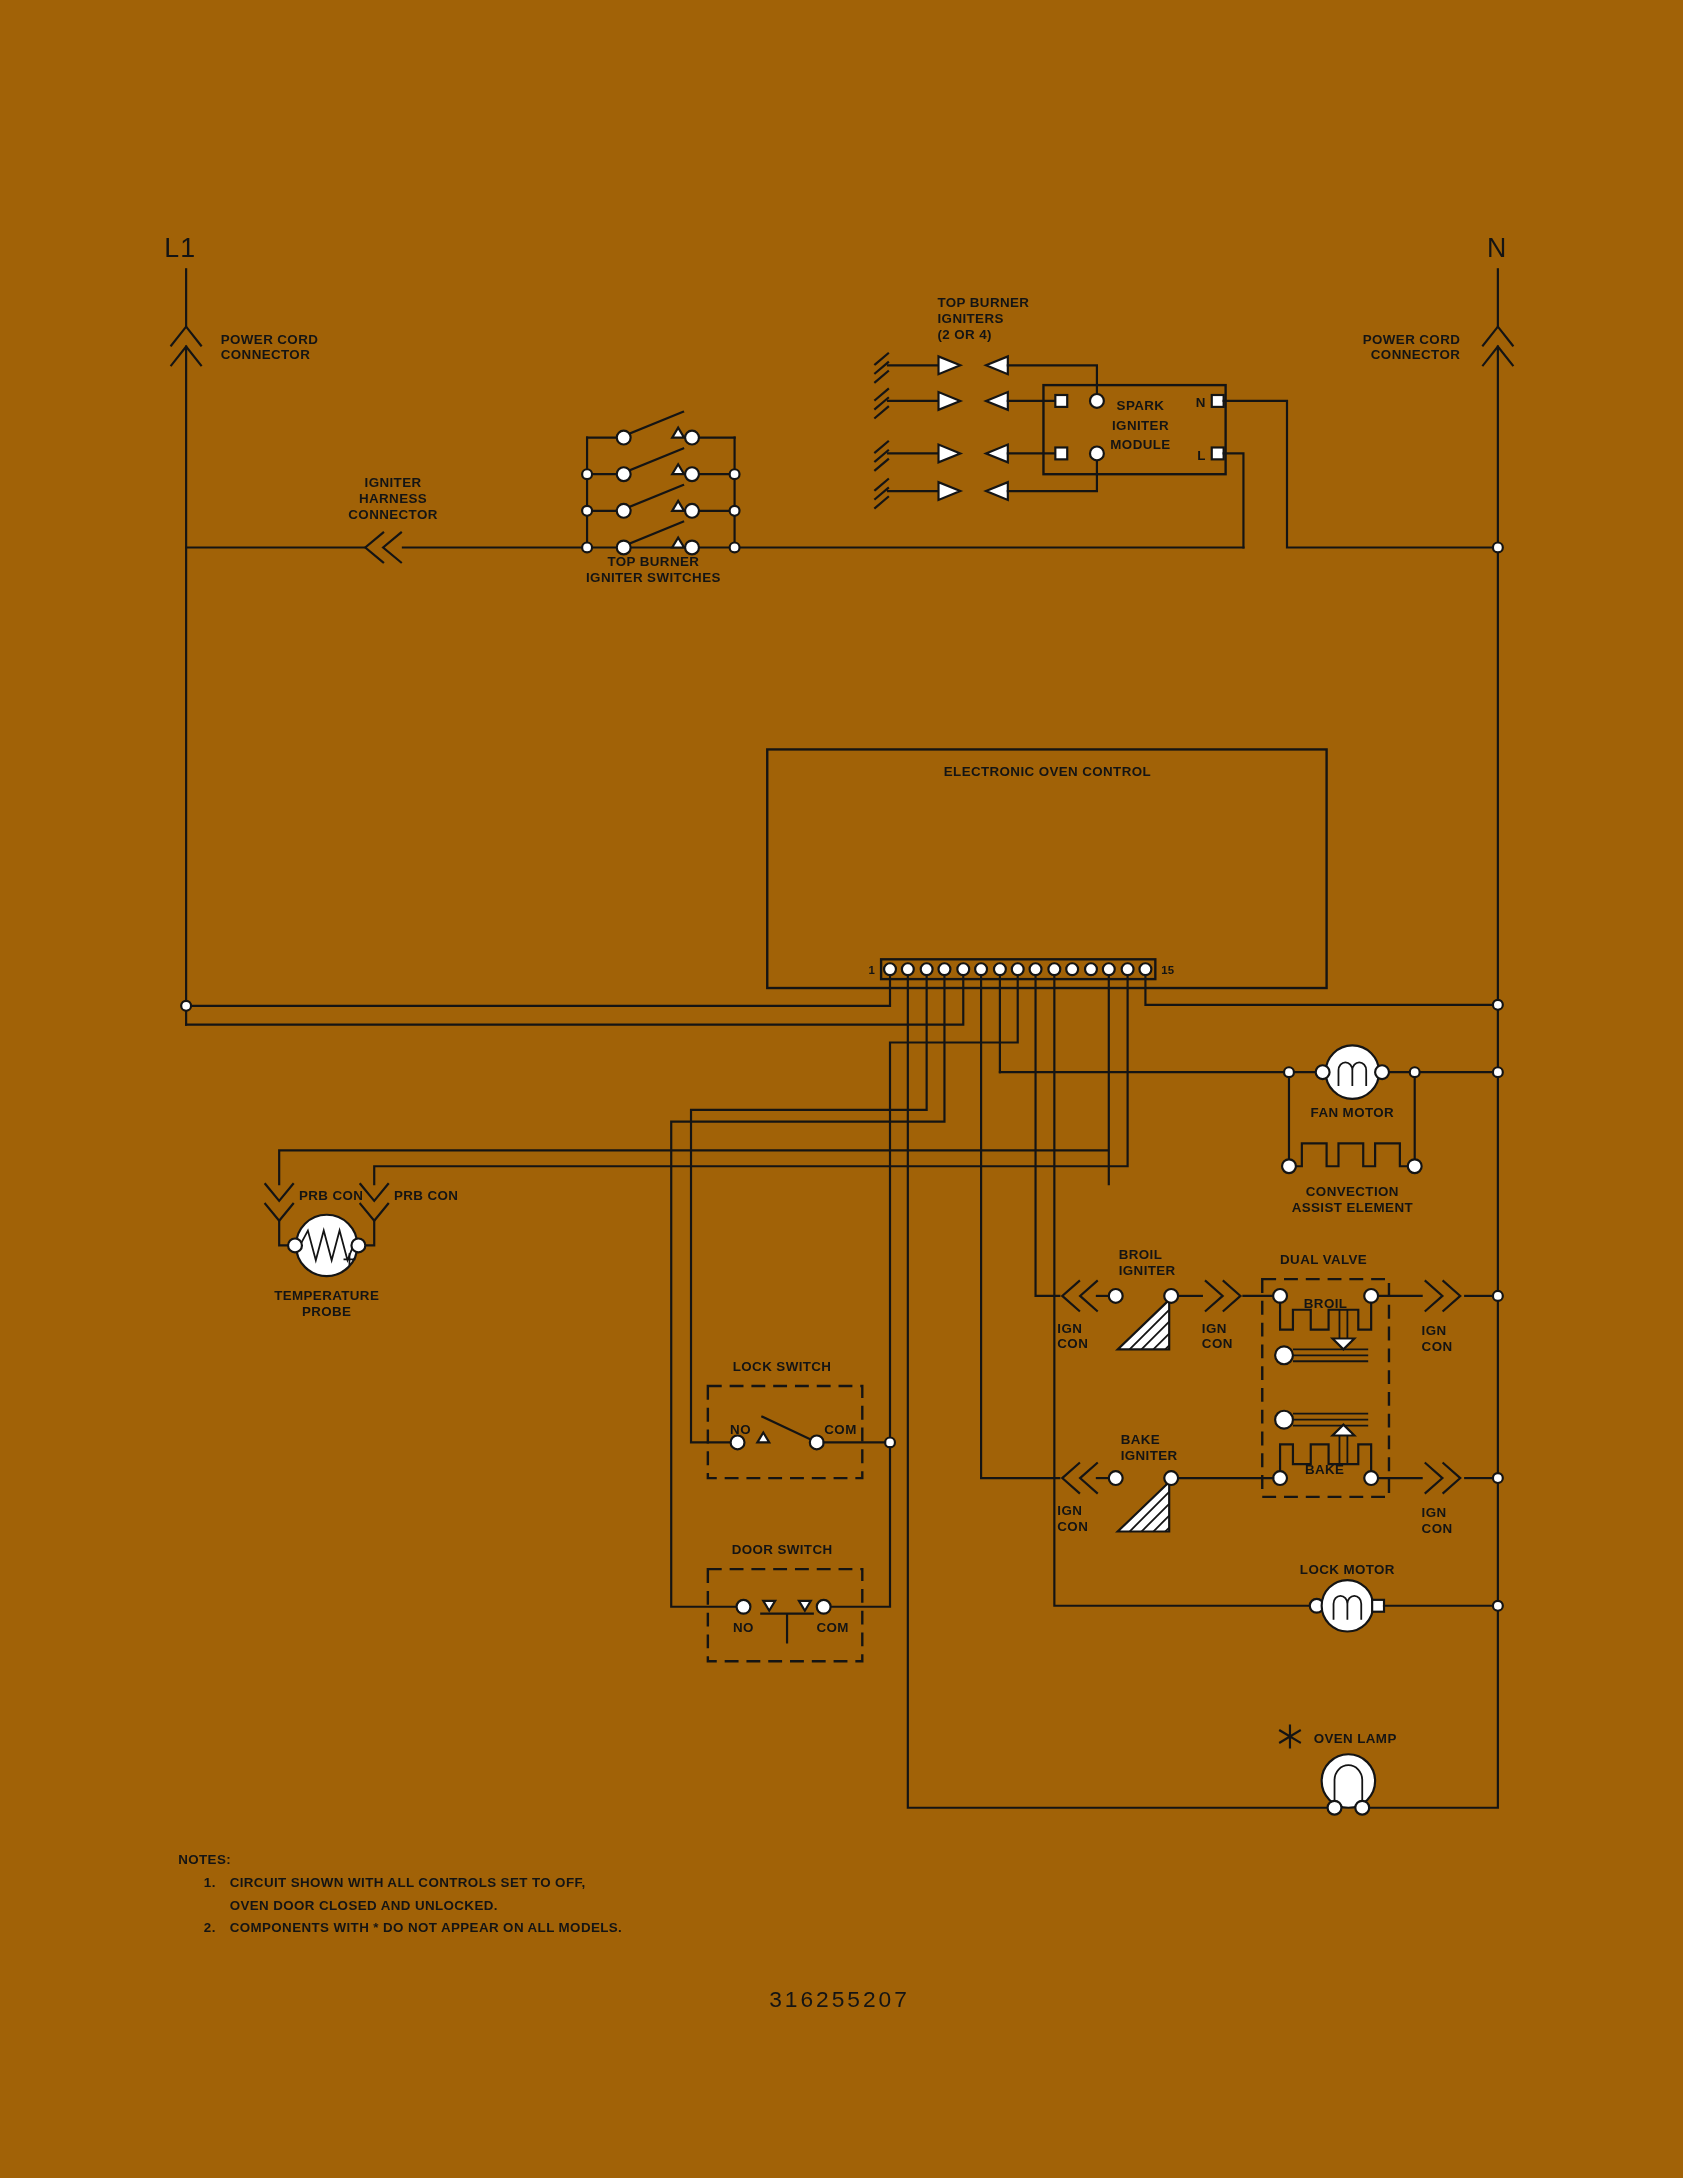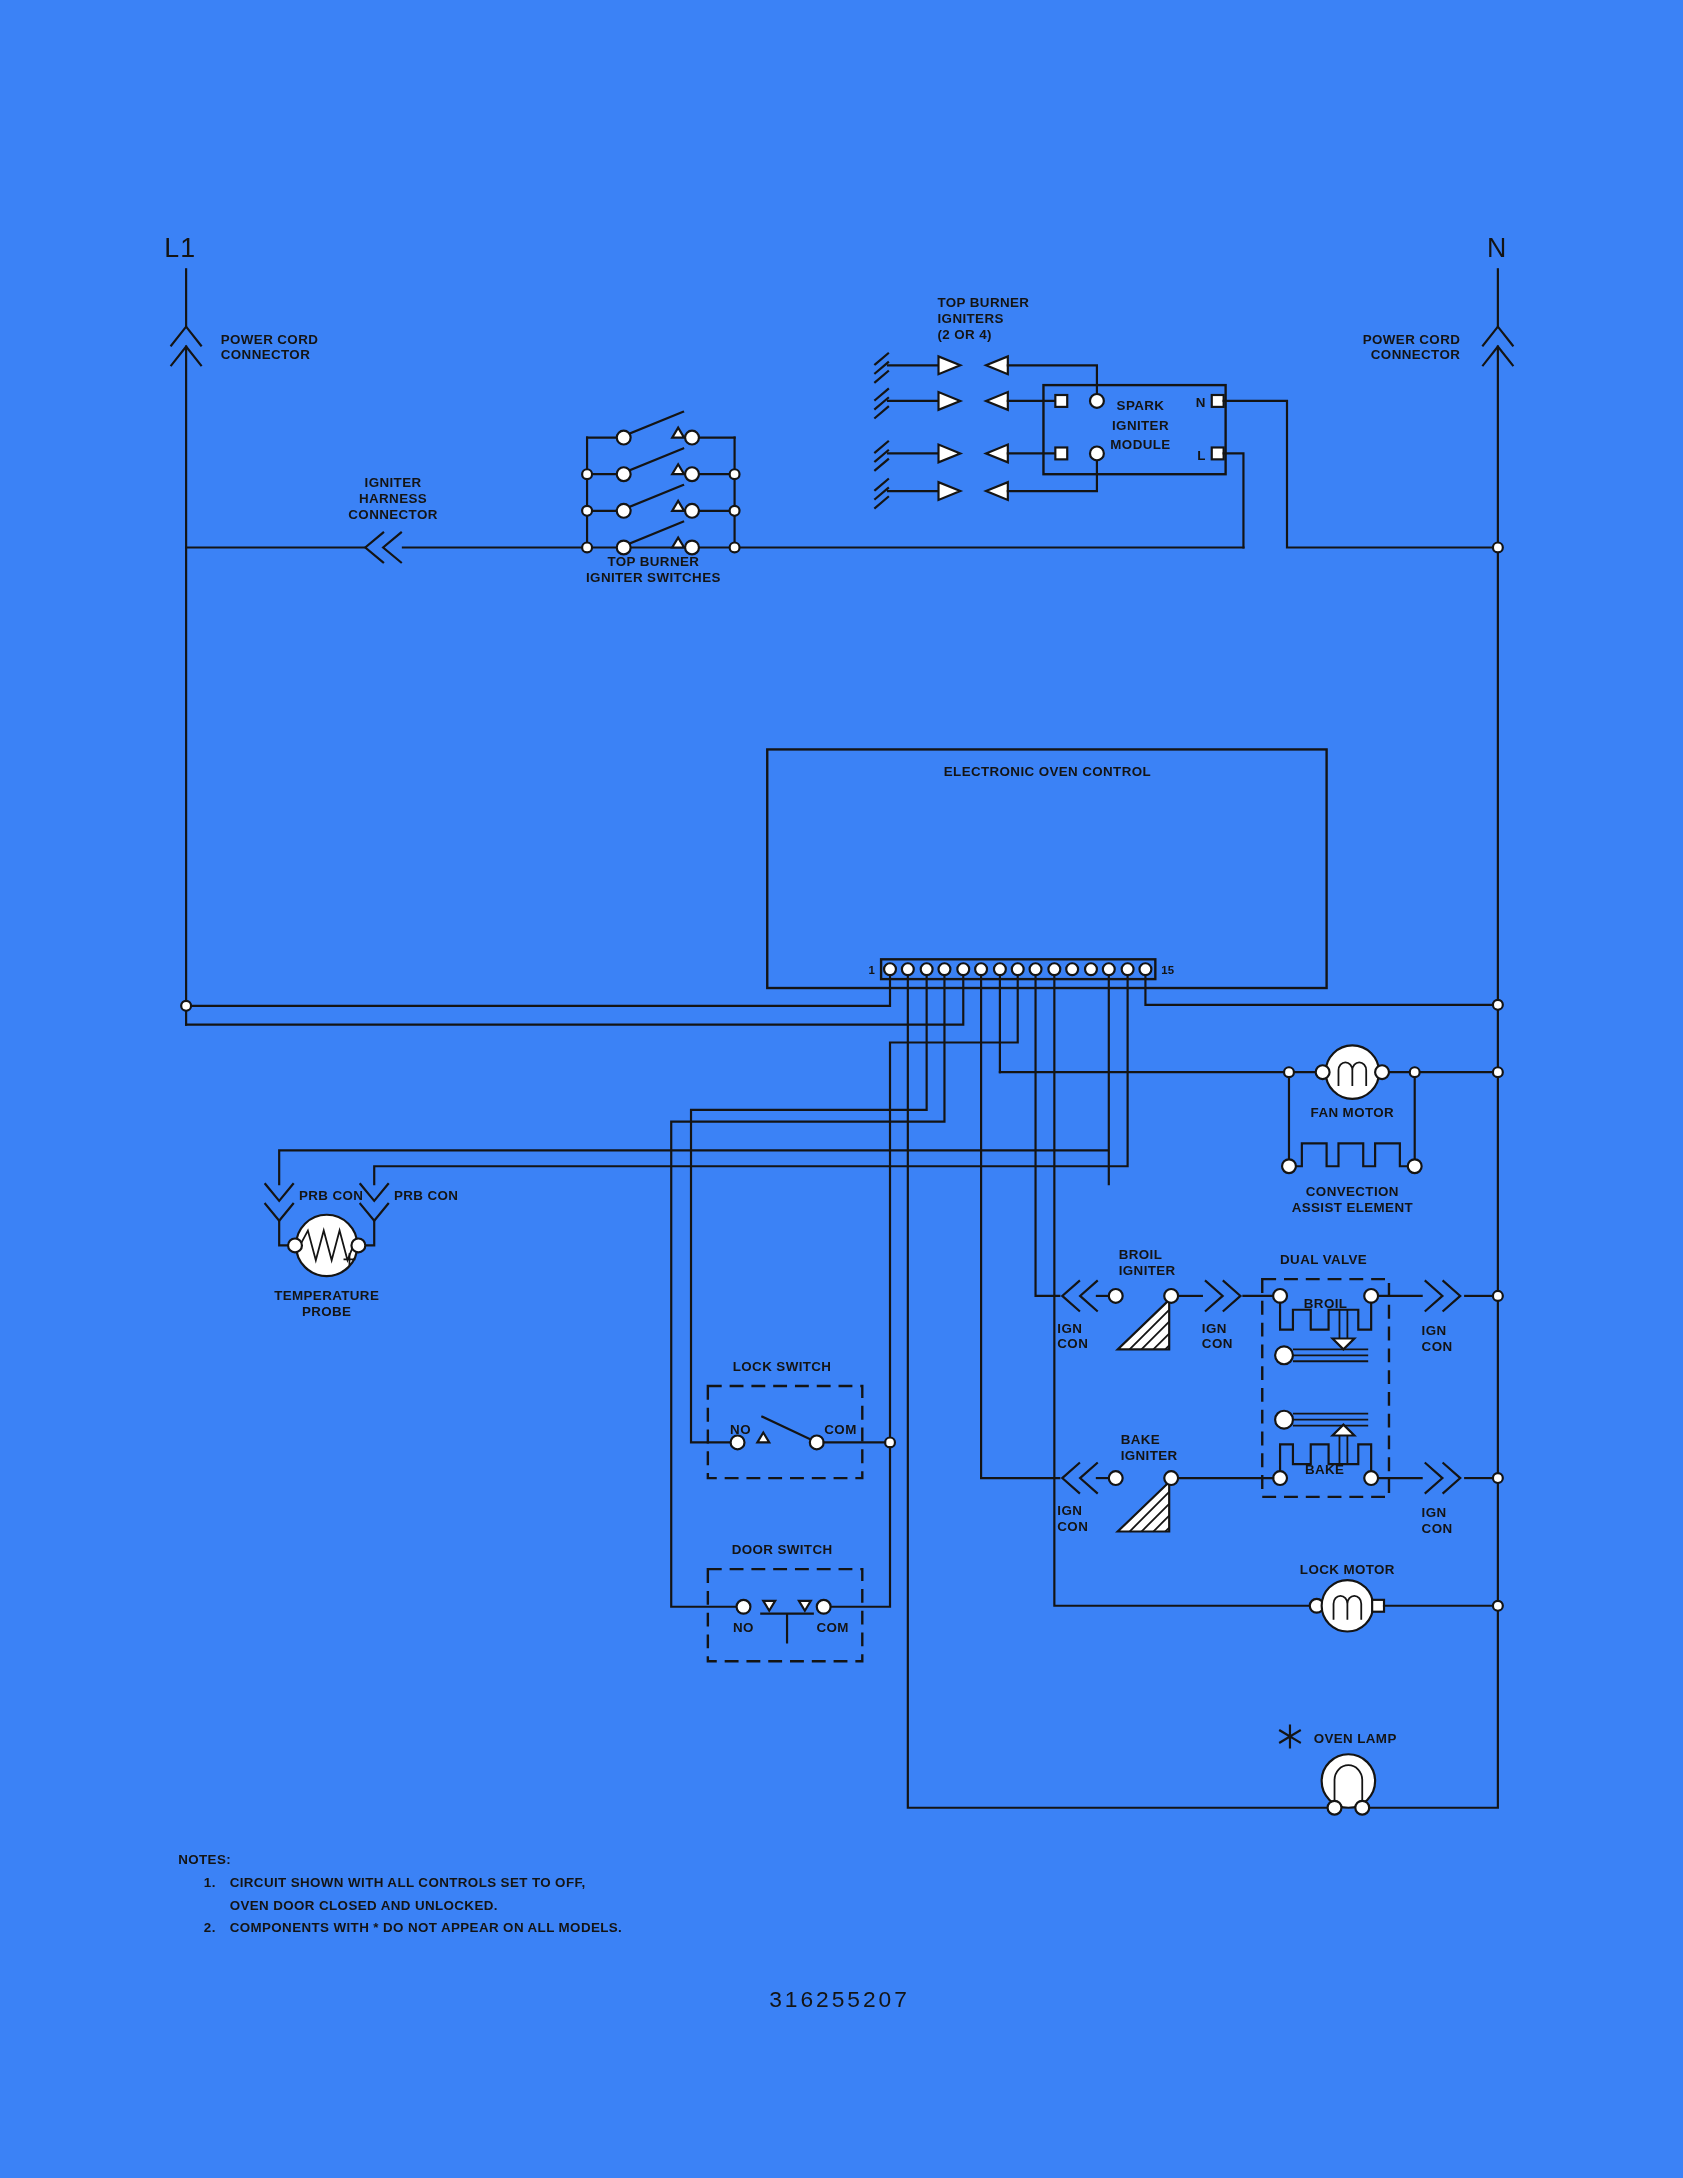--- a/index.html
+++ b/index.html
@@ -1,16 +1,16 @@
 <!DOCTYPE html>
 <html><head>
 <meta charset="utf-8">
 <style>
   html,body{margin:0;padding:0;background:#ffffff;}
-  .page{width:1683px;height:2178px;background:#3b82f6;position:relative;}
+  .page{width:1683px;height:2178px;background:#a16207;position:relative;}
   svg{display:block;}
   svg text{font-family:"Liberation Sans","DejaVu Sans",sans-serif;font-weight:600;fill:#141414;}
   .lbl{font-size:13.5px;letter-spacing:.4px;}
   .sm{font-size:11.5px;letter-spacing:.2px;}
   .big{font-size:27px;font-weight:400;letter-spacing:1px;}
   .pn{font-size:23px;font-weight:400;letter-spacing:3px;}
   .w{stroke:#141414;stroke-width:2.2;fill:none;stroke-linecap:square;}
   .thin{stroke:#141414;stroke-width:1.8;fill:none;}
   .t{fill:#ffffff;stroke:#141414;stroke-width:2.2;}
   .solid{fill:#ffffff;stroke:#141414;stroke-width:2.2;}

